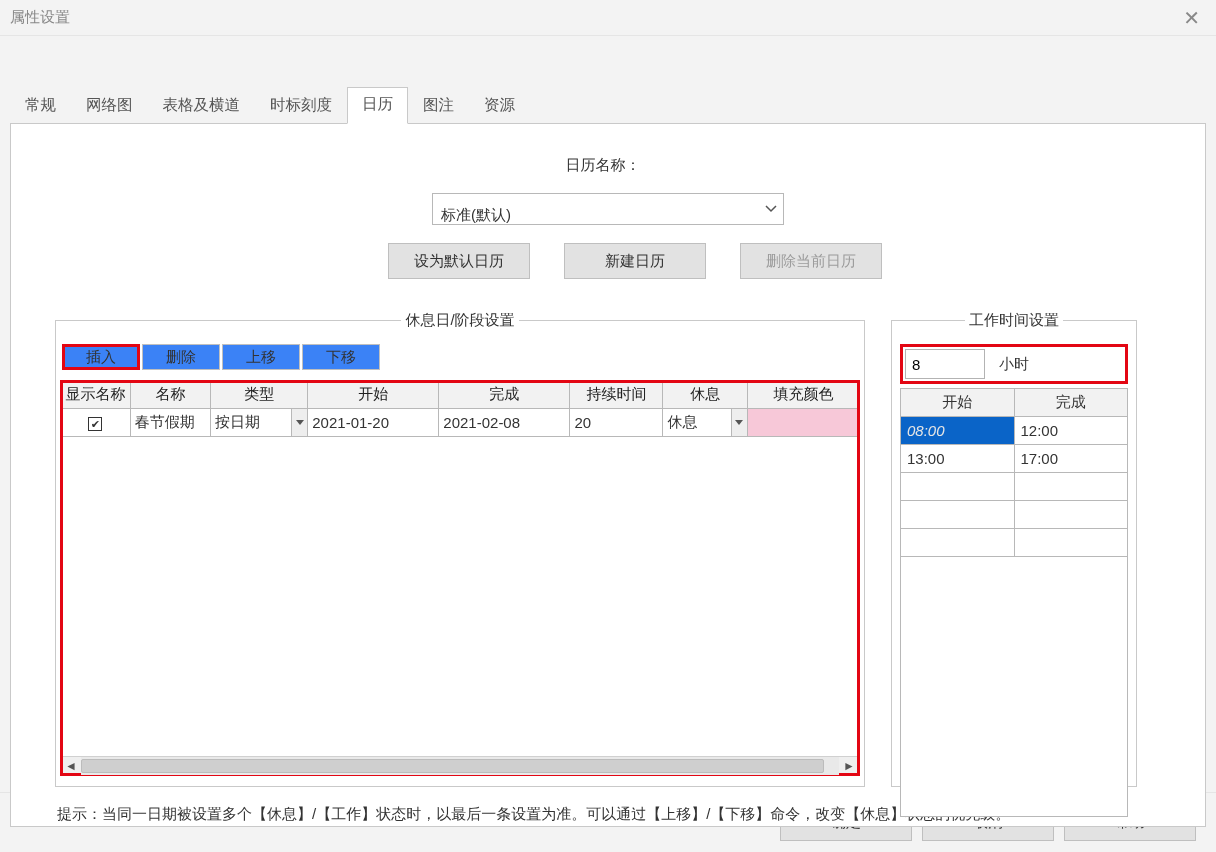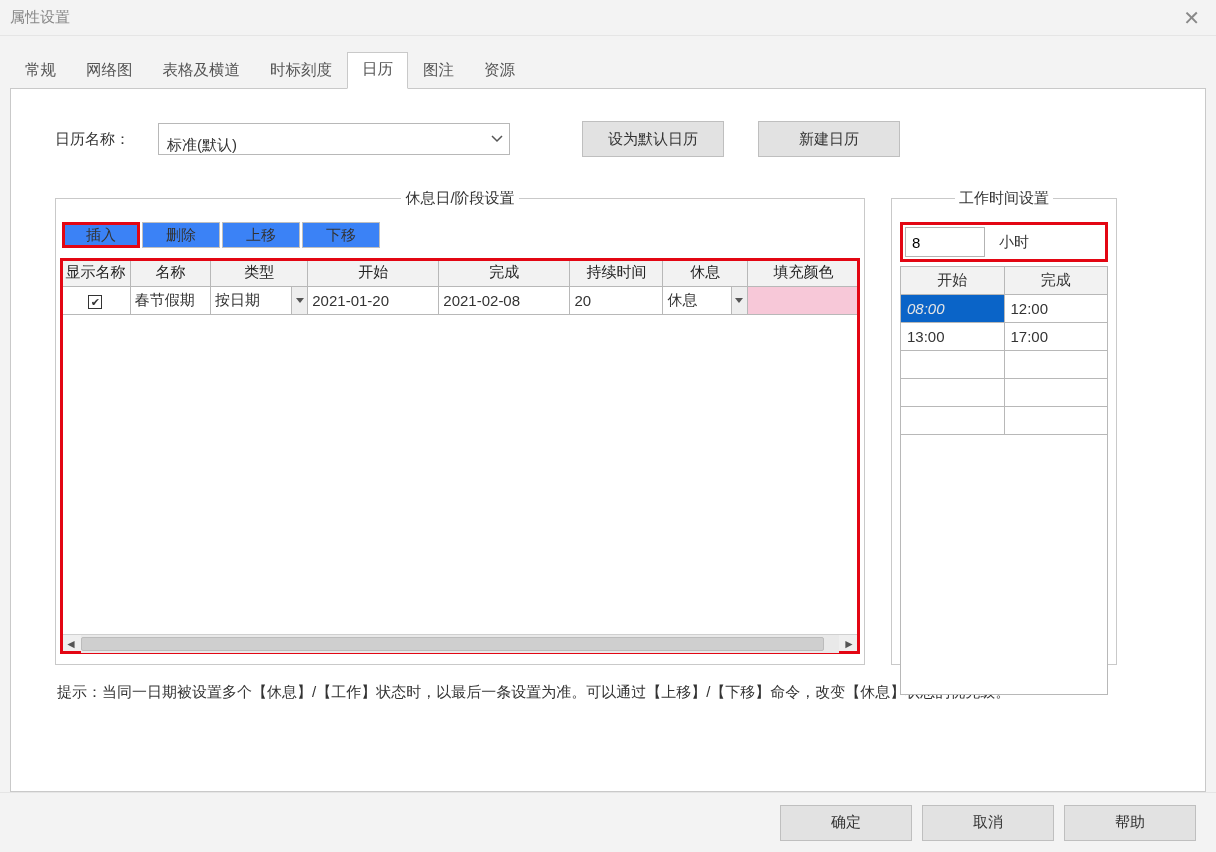--- a/index.html
+++ b/index.html
@@ -38,20 +38,21 @@
     padding: 16px 10px 10px 10px;
     height: calc(100% - 36px - 60px);
     position: relative;
   }
 
   
   .tabs {
     display: flex;
     align-items: flex-end;
     position: relative;
+    margin-top: 35px;
   }
   .tab {
     padding: 6px 14px 8px 14px;
     color: #555;
     cursor: pointer;
     border: 1px solid transparent;
     border-bottom: none;
     position: relative;
     font-size: 15.5px;
   }
@@ -69,20 +70,21 @@
     padding: 32px 44px 16px 44px;
     height: 704px;
     position: relative;
   }
 
   
   .top-row {
     display: flex;
     align-items: center;
     gap: 18px;
+    flex-direction: column;
   }
   .label-cal { color: #333; margin-right: 10px; font-size: 15px; }
   .select-wrap {
     position: relative;
     width: 352px;
     height: 32px;
     border: 1px solid #b8b8b8;
     background: #fff;
     display: flex;
     align-items: center;
@@ -123,21 +125,21 @@
     align-items: flex-start;
   }
 
   fieldset {
     border: 1px solid #c9c9c9;
     margin: 0;
     padding: 14px 4px 4px 4px;
     position: relative;
   }
   fieldset.left { width: 810px; height: 476px; }
-  fieldset.right { width: 226px; height: 476px; }
+  fieldset.right { width: 246px; height: 476px; }
   legend { padding: 0 4px; font-size: 15px; color: #333; text-align: center; }
 
   .highlight-red { outline: 3px solid #e30613; outline-offset: -3px; }
 
   
   .tool-row { display:flex; gap:2px; padding-left:2px; }
   .tool-btn {
     height: 26px;
     width: 78px;
     background: #3b82f6;
@@ -296,20 +298,21 @@
         <span>标准(默认)</span>
         <span class="caret">
           <svg width="12" height="8" viewBox="0 0 12 8">
               <path d="M1 1 L6 6 L11 1" fill="none" stroke="#555" stroke-width="1.5"></path>
             </svg>
         </span>
       </div>
       <div class="top-buttons">
         <div class="btn">设为默认日历</div>
         <div class="btn">新建日历</div>
+        <div class="btn disabled">删除当前日历</div>
       </div>
     </div>
 
     <div class="fieldsets">
 
       <fieldset class="left">
         <legend>休息日/阶段设置</legend>
 
         <div class="tool-row">
           <div class="tool-btn highlight-red">插入</div>

